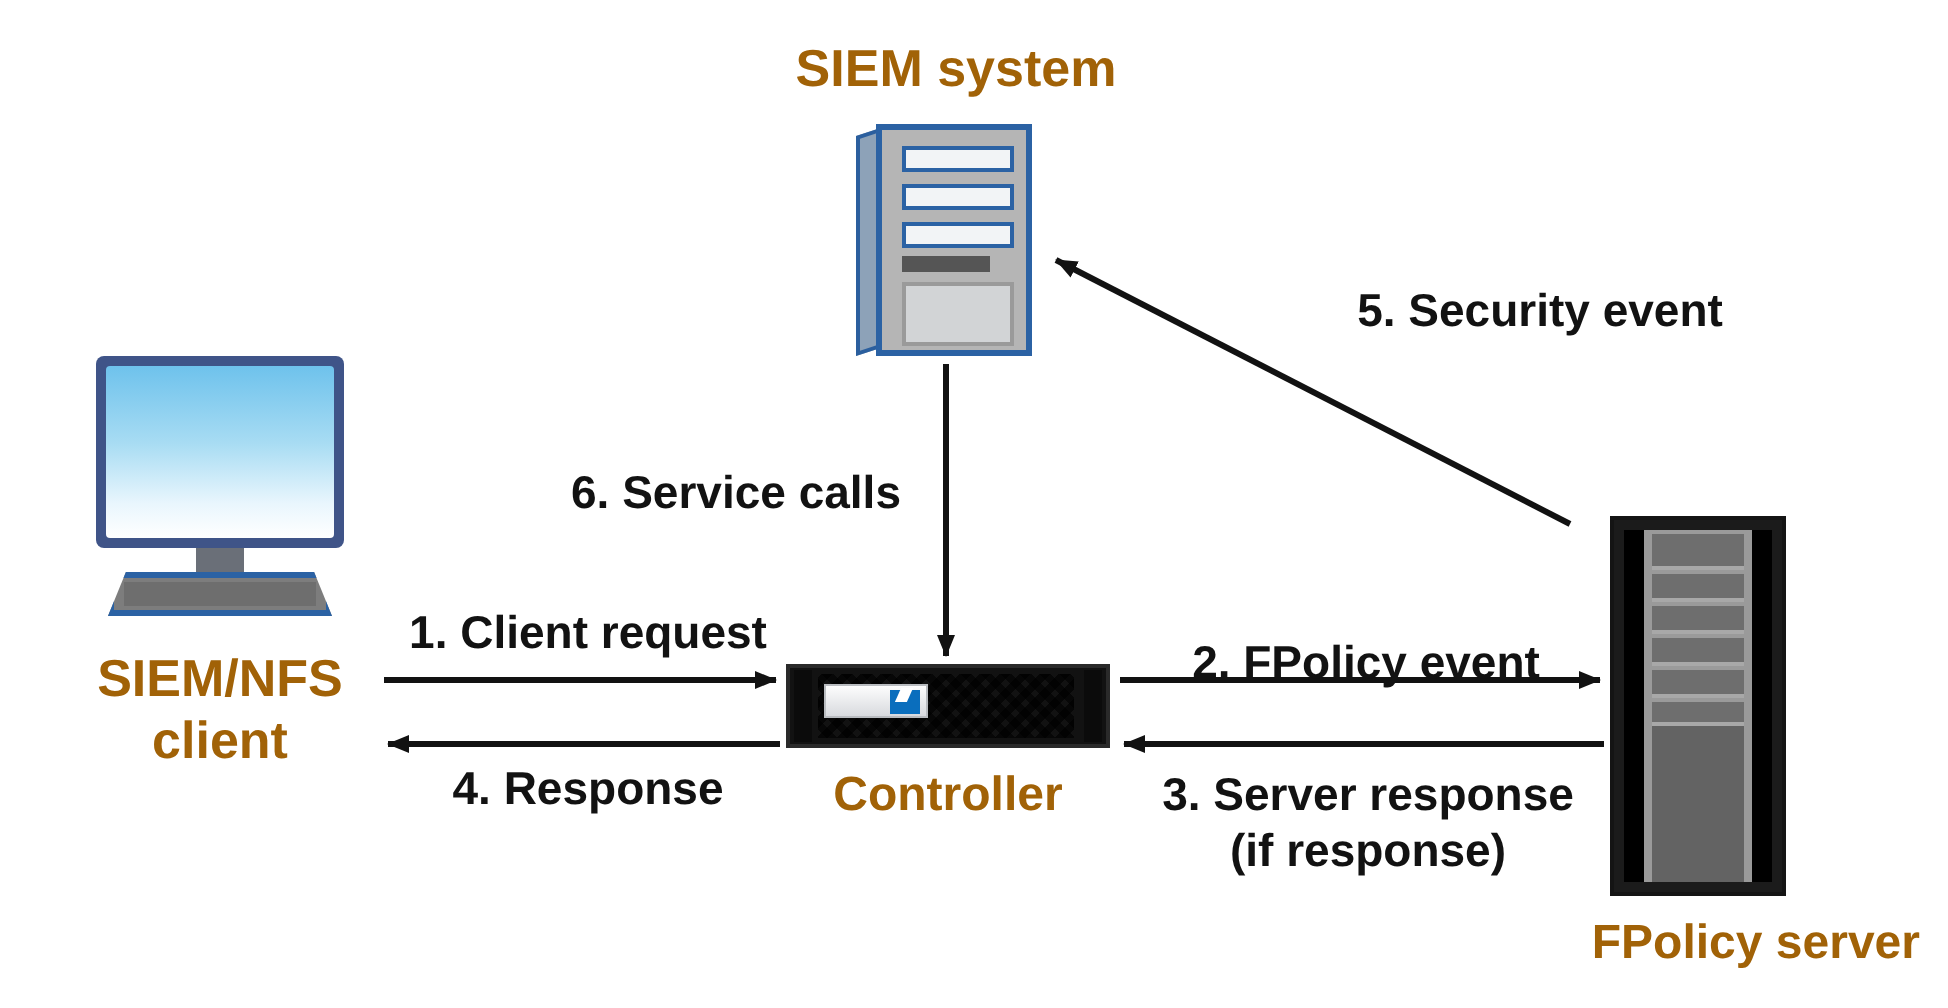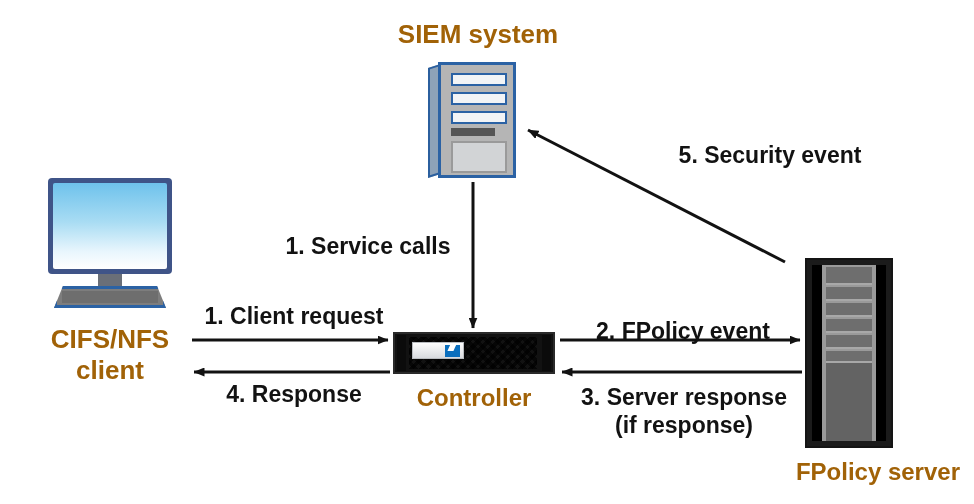--- a/index.html
+++ b/index.html
@@ -109,21 +109,21 @@
   </div>
 
   <div class="abs" id="client-icon">
     <div class="mon-bezel">
       <div class="mon-screen"></div>
     </div>
     <div class="mon-neck"></div>
     <div class="mon-base"></div>
     <div class="mon-base-inner"></div>
   </div>
-  <div class="lbl lbl-blue center" style="left:20px;top:325px;width:180px;font-size:26px;">CIFS/NFS</div>
+  <div class="lbl lbl-blue center" style="left:20px;top:325px;width:180px;font-size:26px;">SIEM/NFS</div>
   <div class="lbl lbl-blue center" style="left:20px;top:356px;width:180px;font-size:26px;">client</div>
 
   <div class="abs" id="controller-icon">
     <div class="ctrl-bay"></div>
     <div class="ctrl-sidebar" style="left:2px;"></div>
     <div class="ctrl-sidebar" style="right:2px;"></div>
     <div class="ctrl-label">
       <div class="netapp-n"></div>
     </div>
   </div>
@@ -148,15 +148,15 @@
 
   <div class="lbl lbl-black center" style="left:558px;top:296px;width:250px;font-size:23px;margin-top:22px;">2. FPolicy event</div>
 
   <div class="lbl lbl-black center" style="left:556px;top:384px;width:256px;font-size:23px;">3. Server response</div>
   <div class="lbl lbl-black center" style="left:556px;top:412px;width:256px;font-size:23px;">(if response)</div>
 
   <div class="lbl lbl-black center" style="left:188px;top:381px;width:212px;font-size:23px;">4. Response</div>
 
   <div class="lbl lbl-black center" style="left:655px;top:142px;width:230px;font-size:23px;">5. Security event</div>
 
-  <div class="lbl lbl-black center" style="left:268px;top:233px;width:200px;font-size:23px;">1. Service calls</div>
+  <div class="lbl lbl-black center" style="left:268px;top:233px;width:200px;font-size:23px;">6. Service calls</div>
 
 </div>
 
 </body></html>

